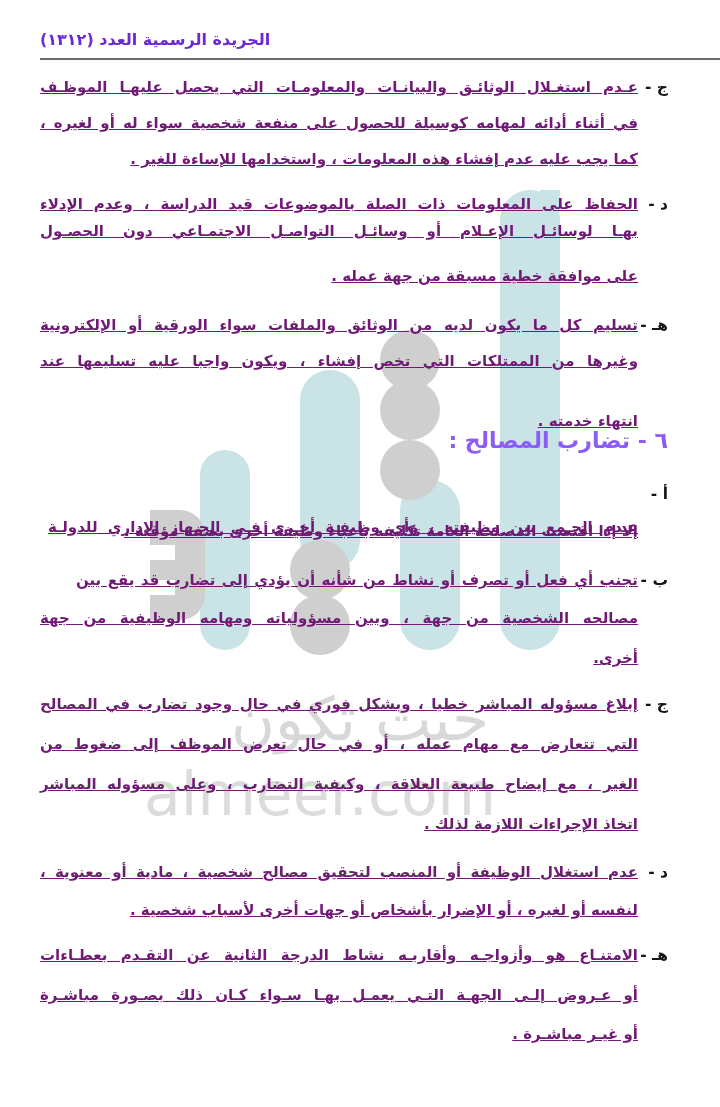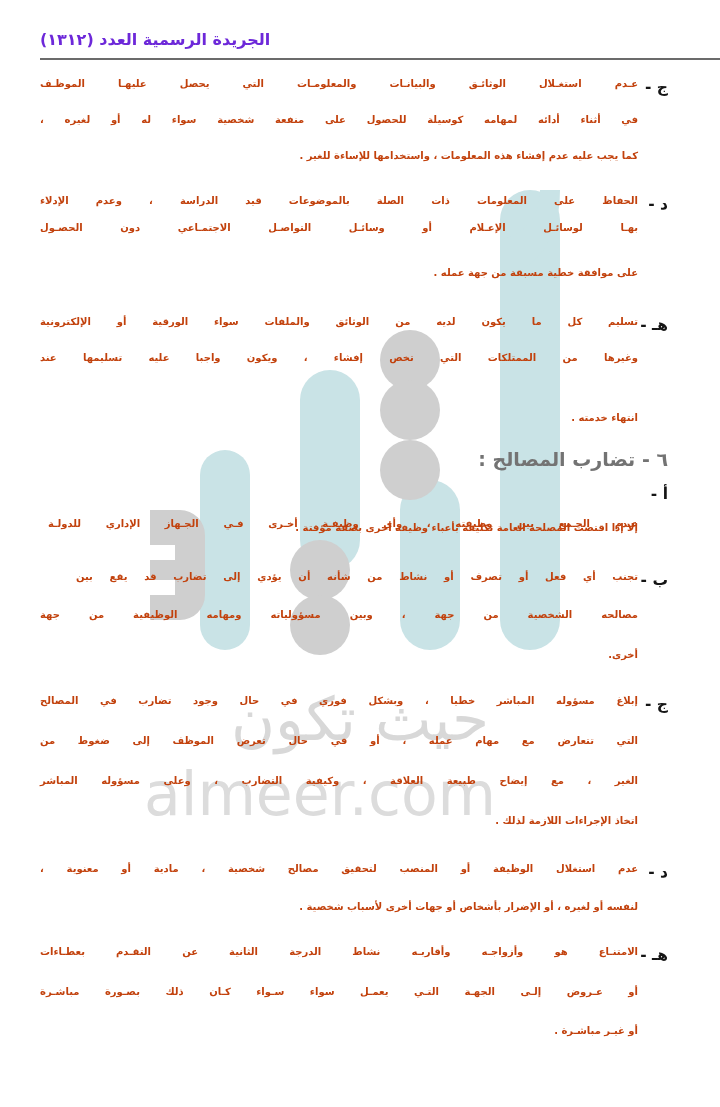--- a/index.html
+++ b/index.html
@@ -42,41 +42,41 @@
     right: 0;
     top: 58px;
     height: 2px;
     background: #6b6b6b;
   }
   .line {
     position: absolute;
     direction: rtl;
     white-space: nowrap;
     font-weight: bold;
-    font-size: 10px;
-    color: #c2410c;
+    font-size: 15px;
+    color: #701a75;
     text-align: justify;
     text-align-last: justify;
+    text-decoration: underline;
   }
   .line.last { text-align-last: right; }
   .marker {
     position: absolute;
     font-weight: bold;
     font-size: 15.5px;
     direction: rtl;
     white-space: nowrap;
   }
   .section-title {
     position: absolute;
     direction: rtl;
     white-space: nowrap;
     font-weight: bold;
-    font-size: 19px;
-    color: #737373;
-    margin-top: 20px;
+    font-size: 22px;
+    color: #8b5cf6;
   }
 </style>
 </head>
 <body>
 
 <svg class="watermark" viewBox="0 0 720 1107" xmlns="http://www.w3.org/2000/svg">
 
   <rect x="200" y="450" width="50" height="200" rx="25" fill="#c9e3e6"></rect>
   <rect x="300" y="370" width="60" height="200" rx="30" fill="#c9e3e6"></rect>
   <rect x="400" y="480" width="60" height="170" rx="30" fill="#c9e3e6"></rect>
@@ -136,16 +136,16 @@
   <div class="line" style="right:82px; left:40px; top:735px;">التي تتعارض مع مهام عمله ، أو في حال تعرض الموظف إلى ضغوط من</div>
   <div class="line" style="right:82px; left:40px; top:775px;">الغير ، مع إيضاح طبيعة العلاقة ، وكيفية التضارب ، وعلى مسؤوله المباشر</div>
   <div class="line last" style="right:82px; left:40px; top:815px;">اتخاذ الإجراءات اللازمة لذلك .</div>
 
   <span class="marker" style="right:52px; top:863px;">د -</span>
   <div class="line" style="right:82px; left:40px; top:863px;">عدم استغلال الوظيفة أو المنصب لتحقيق مصالح شخصية ، مادية أو معنوية ،</div>
   <div class="line last" style="right:82px; left:40px; top:901px;">لنفسه أو لغيره ، أو الإضرار بأشخاص أو جهات أخرى لأسباب شخصية .</div>
 
   <span class="marker" style="right:52px; top:946px;">هـ -</span>
   <div class="line" style="right:82px; left:40px; top:946px;">الامتنـاع هو وأزواجـه وأقاربـه نشاط الدرجة الثانية عن التقـدم بعطـاءات</div>
-  <div class="line" style="right:82px; left:40px; top:986px;">أو عـروض إلـى الجهـة التـي يعمـل سواء سـواء كـان ذلك بصـورة مباشـرة</div>
+  <div class="line" style="right:82px; left:40px; top:986px;">أو عـروض إلـى الجهـة التـي يعمـل بهـا سـواء كـان ذلك بصـورة مباشـرة</div>
   <div class="line last" style="right:82px; left:40px; top:1025px;">أو غيـر مباشـرة .</div>
 
 </div>
 
 </body></html>

